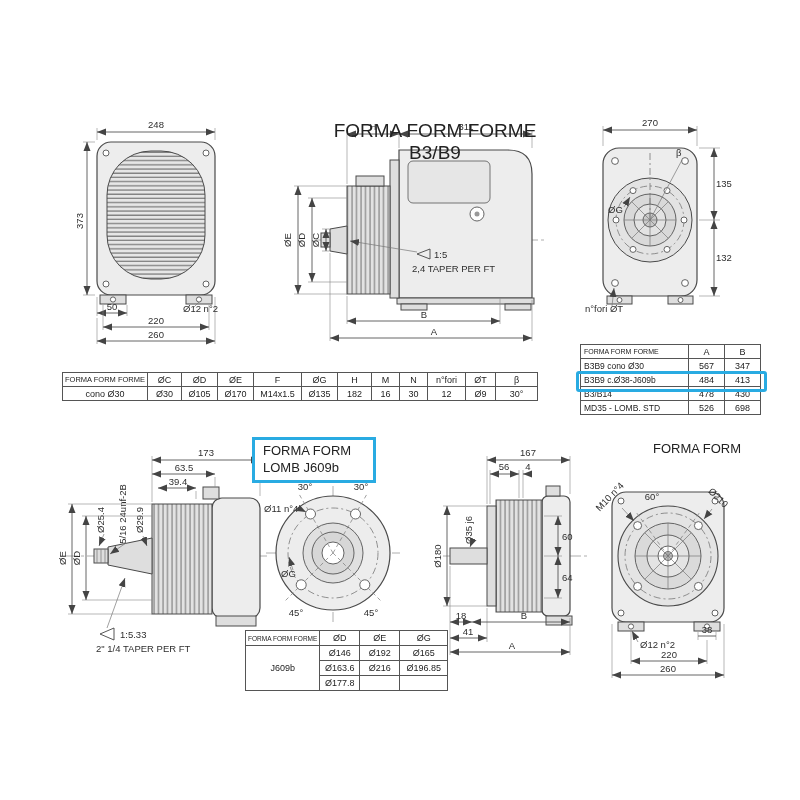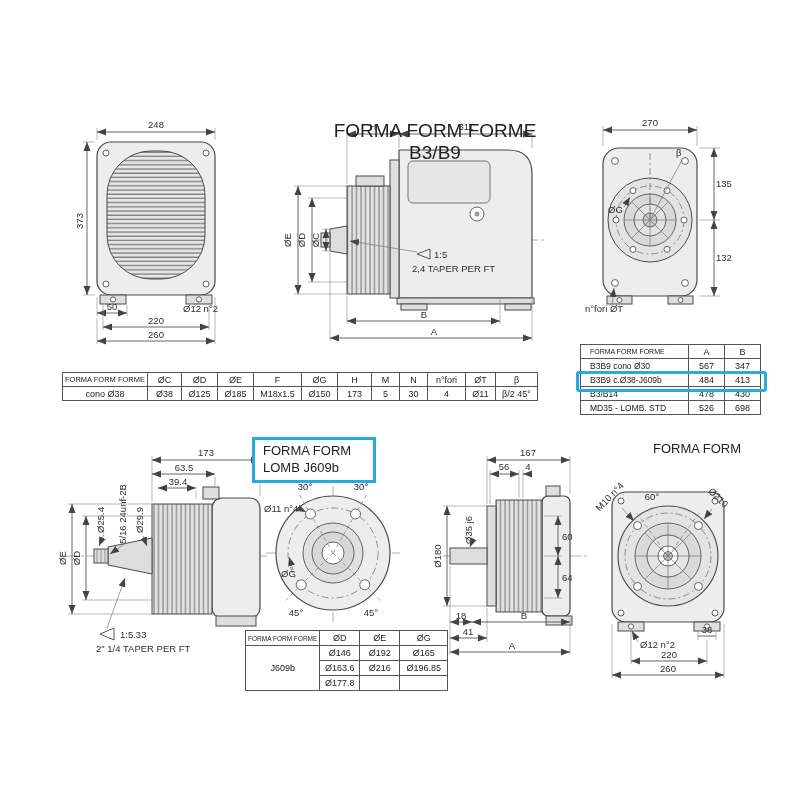--- a/index.html
+++ b/index.html
@@ -21,21 +21,21 @@
   .title-main { position:absolute; left:330px; top:120px; width:210px; text-align:center; font-size:19px; color:#222; }
   .title-box { position:absolute; left:252px; top:437px; width:124px; border:3px solid #29abe2; padding:3px 8px; font-size:13px; line-height:1.3; color:#222; background:#fff; }
   .title-b14 { position:absolute; left:618px; top:441px; width:158px; text-align:center; font-size:13px; line-height:1.3; color:#222; }
 
   .tblwrap { position:absolute; background:#fff; }
   table { border-collapse:collapse; table-layout:fixed; }
   td,th { border:1px solid #555; font-weight:normal; text-align:center; color:#222; padding:0 2px; overflow:hidden; white-space:nowrap; }
   .spec td,.spec th { font-size:9px; height:14px; }
   .spec th.lblh { font-size:7.5px; }
   .ab td,.ab th { font-size:9px; height:14px; }
-  .ab .lbl { text-align:left; padding-left:9px; font-size:8.5px; }
+  .ab .lbl { text-align:left; padding-left:3px; font-size:8.5px; }
   .ab th.tiny { font-size:7px; }
   .jt td,.jt th { font-size:9px; height:15px; }
   .jt th.tiny { font-size:6.5px; }
   .hl { position:absolute; border:3px solid #29abe2; border-radius:3px; pointer-events:none; background:transparent; }
 </style>
 </head>
 <body>
 
 <div class="page">
 
@@ -473,32 +473,32 @@
       <th>F</th>
       <th>ØG</th>
       <th>H</th>
       <th>M</th>
       <th>N</th>
       <th>n°fori</th>
       <th>ØT</th>
       <th>β</th>
     </tr>
     <tr>
-      <td>cono Ø38</td>
-      <td>Ø38</td>
-      <td>Ø125</td>
-      <td>Ø185</td>
-      <td>M18x1.5</td>
-      <td>Ø150</td>
-      <td>173</td>
-      <td>5</td>
+      <td>cono Ø30</td>
+      <td>Ø30</td>
+      <td>Ø105</td>
+      <td>Ø170</td>
+      <td>M14x1.5</td>
+      <td>Ø135</td>
+      <td>182</td>
+      <td>16</td>
       <td>30</td>
-      <td>4</td>
-      <td>Ø11</td>
-      <td>β/2 45°</td>
+      <td>12</td>
+      <td>Ø9</td>
+      <td>30°</td>
     </tr>
   </tbody>
       </table>
 </div>
 
 <div class="tblwrap" style="left:580px; top:344px;">
   <table class="ab">
     <colgroup>
           <col style="width:108px">
           <col style="width:36px">

